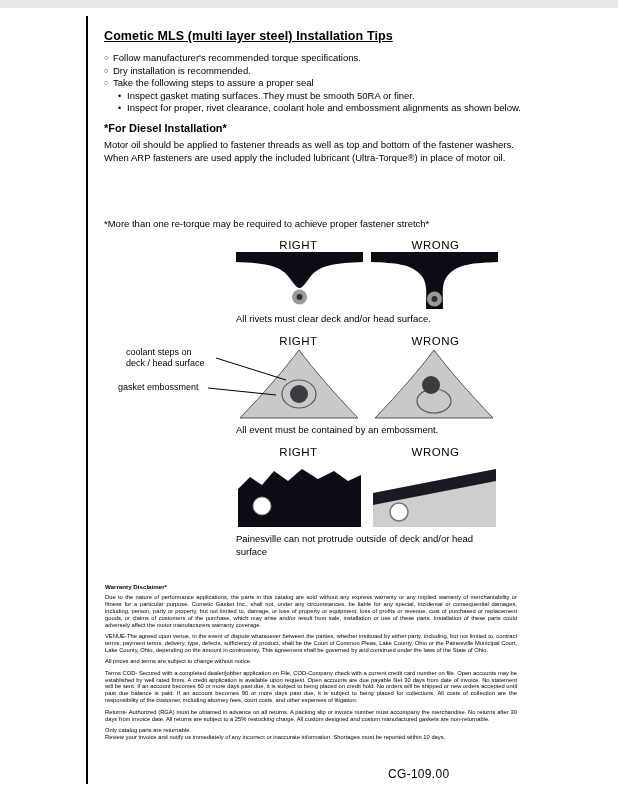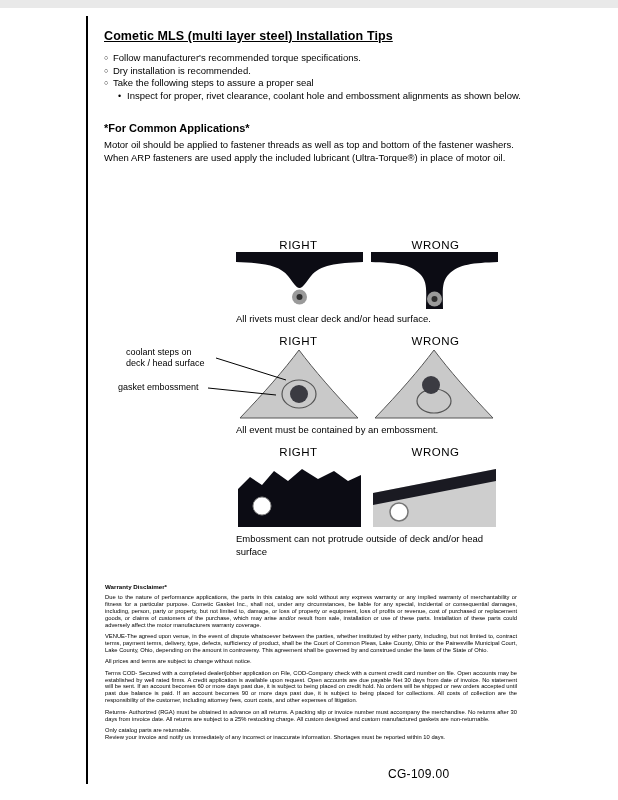--- a/index.html
+++ b/index.html
@@ -62,27 +62,31 @@
       <span class="marker">○</span><span>Follow manufacturer's recommended torque specifications.</span>
     </div>
     <div class="b-item">
       <span class="marker">○</span><span>Dry installation is recommended.</span>
     </div>
     <div class="b-item">
       <span class="marker">○</span><span>Take the following steps to assure a proper seal</span>
     </div>
     <div class="sub">
       <div class="b-item">
+        <span class="marker">•</span><span>Inspect gasket mating surfaces.  They must be smooth 50RA or finer.</span>
+      </div>
+      <div class="b-item">
         <span class="marker">•</span><span>Inspect for proper, rivet clearance, coolant hole and embossment alignments as shown below.</span>
       </div>
     </div>
   </div>
 
-  <h2 class="diesel-h">*For Common Applications*</h2>
+  <h2 class="diesel-h">*For Diesel Installation*</h2>
   <p class="body-p p1">Motor oil should be applied to fastener threads as well as top and bottom of the fastener washers. When ARP fasteners are used apply the included lubricant (Ultra-Torque®) in place of motor oil.</p>
+  <p class="body-p note">*More than one re-torque may be required to achieve proper fastener stretch*</p>
 
   <div class="figures">
 
     <div class="fig">
       <div class="fig-labels">
         <span>RIGHT</span>
         <span>WRONG</span>
       </div>
       <div class="fig-row">
         <svg width="127" height="57" viewBox="0 0 127 57">
@@ -135,21 +139,21 @@
           <circle cx="26" cy="47" r="9" fill="#ffffff"></circle>
           <circle cx="26" cy="47" r="9" fill="none" stroke="#888" stroke-width="1"></circle>
         </svg>
         <svg width="127" height="70" viewBox="0 0 127 70">
           <rect width="127" height="70" fill="#ffffff"></rect>
           <path d="M2,34 L125,10 L125,68 L2,68 Z" fill="#cecece"></path>
           <path d="M2,34 L125,10 L125,22 L2,46 Z" fill="#1a1a22"></path>
           <circle cx="28" cy="53" r="9" fill="#ffffff" stroke="#777" stroke-width="1.5"></circle>
         </svg>
       </div>
-      <p class="fig-cap">Embossment can not protrude outside of deck and/or head surface</p>
+      <p class="fig-cap">Painesville can not protrude outside of deck and/or head surface</p>
     </div>
 
   </div>
 
   <div class="ann ann1">
     <div>coolant steps on</div>
     <div>deck / head surface</div>
   </div>
   <div class="ann ann2">gasket embossment</div>
 

